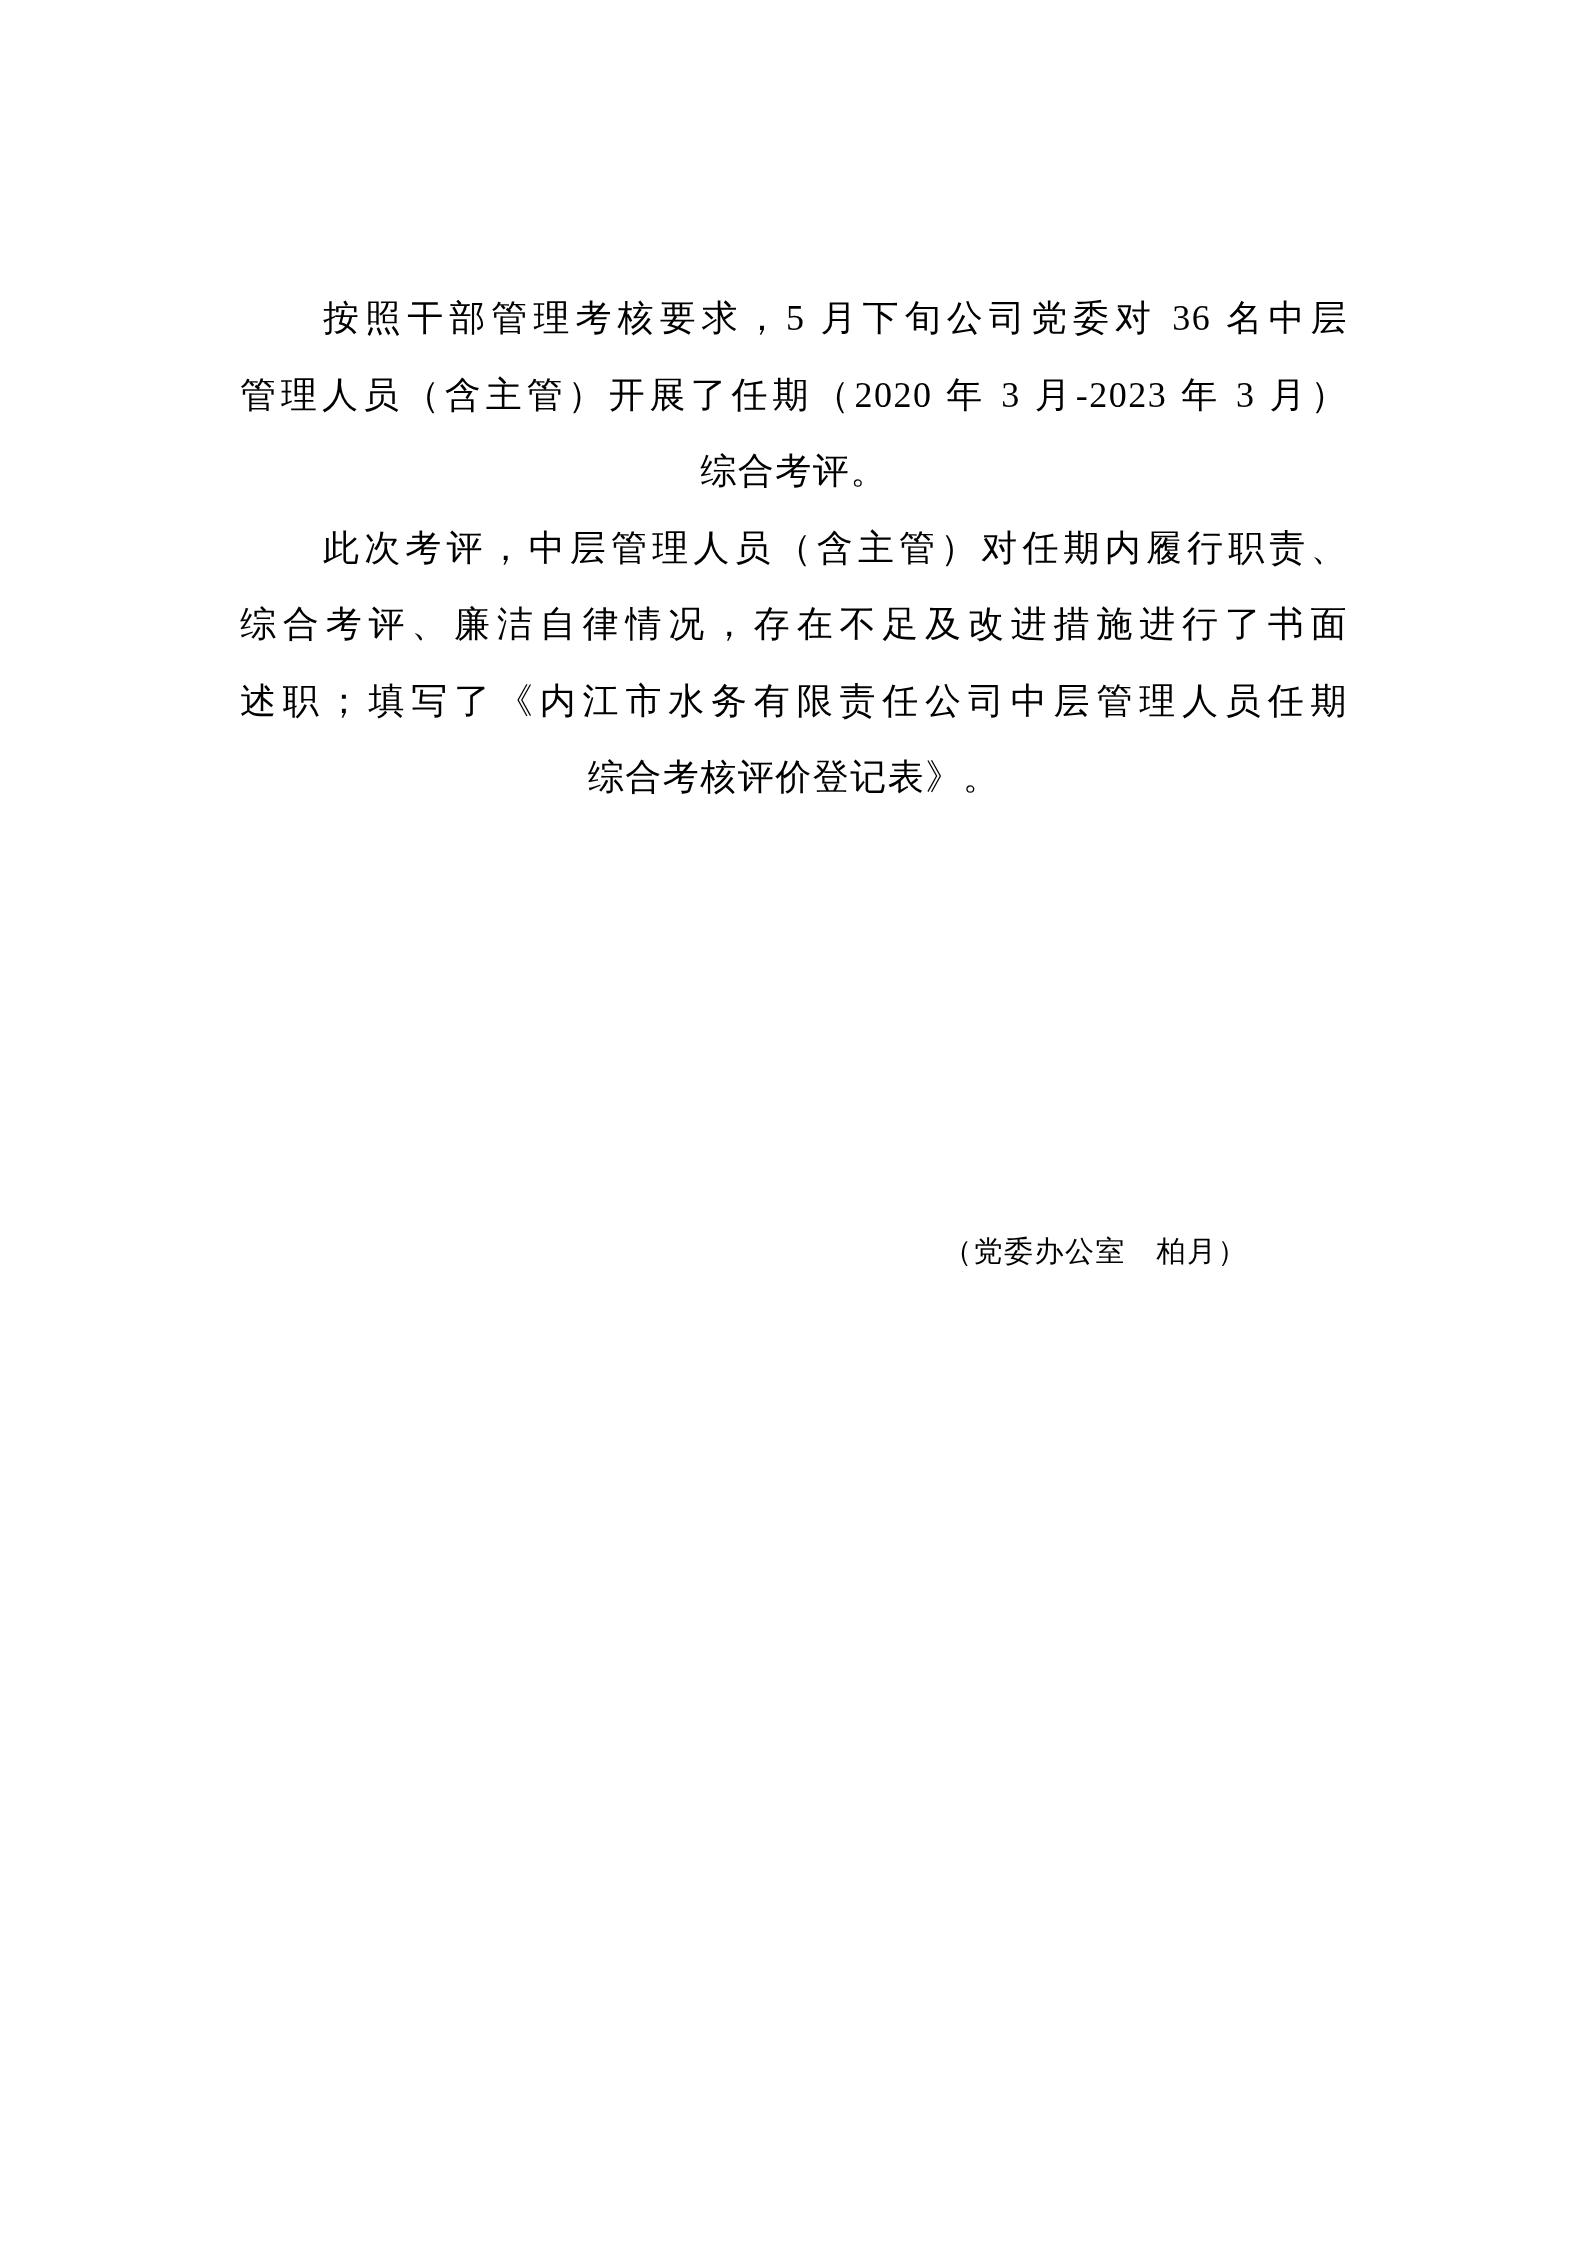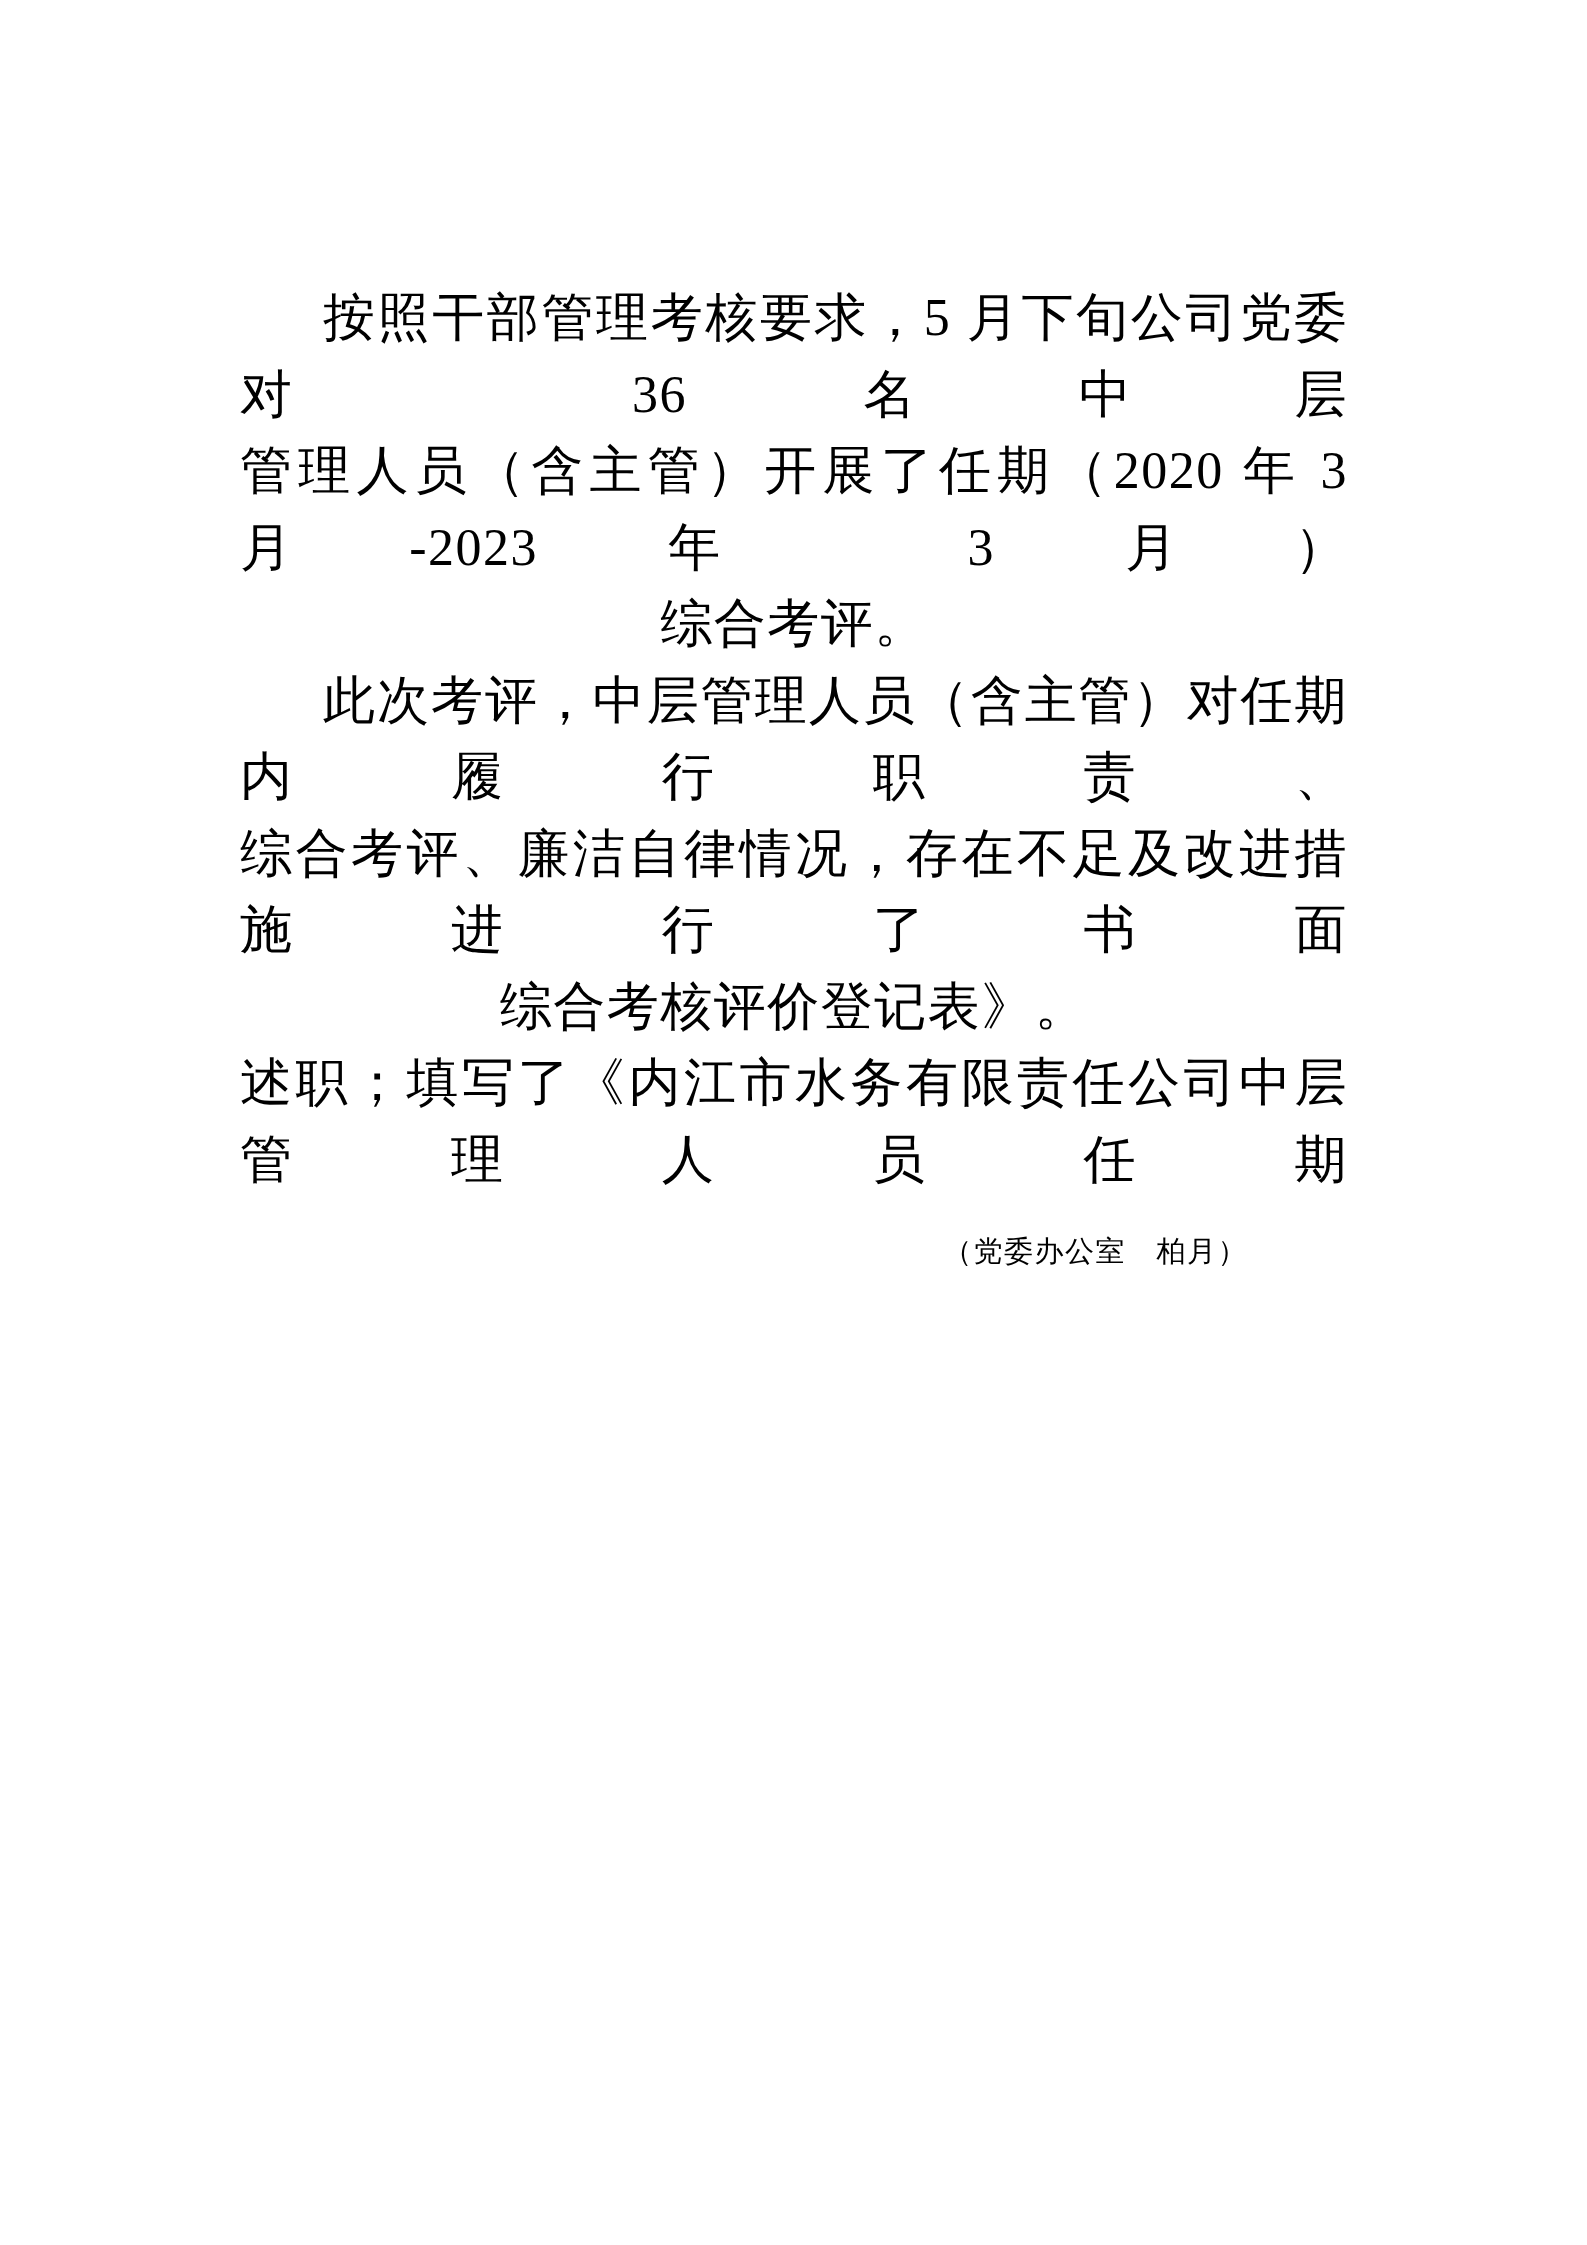--- a/index.html
+++ b/index.html
@@ -14,21 +14,21 @@
     background: #ffffff;
     color: #000000;
     font-family: "Liberation Serif", "DejaVu Serif", serif;
     overflow: hidden;
   }
   .content {
     position: absolute;
     left: 240px;
     top: 280px;
     width: 1108px;
-    font-size: 52px;
+    font-size: 36px;
     line-height: 76.5px;
     letter-spacing: 1.5px;
   }
   .para {
     margin: 0;
     padding: 0;
   }
   .line {
     text-align: justify;
     text-align-last: justify;
@@ -60,21 +60,21 @@
 
     <div class="para">
       <div class="line first">按照干部管理考核要求，5 月下旬公司党委对 36 名中层</div>
       <div class="line">管理人员（含主管）开展了任期（2020 年 3 月-2023 年 3 月）</div>
       <div class="line last">综合考评。</div>
     </div>
 
     <div class="para">
       <div class="line first">此次考评，中层管理人员（含主管）对任期内履行职责、</div>
       <div class="line">综合考评、廉洁自律情况，存在不足及改进措施进行了书面</div>
+      <div class="line">述职；填写了《内江市水务有限责任公司中层管理人员任期</div>
       <div class="line last">综合考核评价登记表》。</div>
-      <div class="line">述职；填写了《内江市水务有限责任公司中层管理人员任期</div>
     </div>
 
 
   </div>
 
   <div class="signature">（党委办公室　柏月）</div>
 </div>
 
 </body></html>

